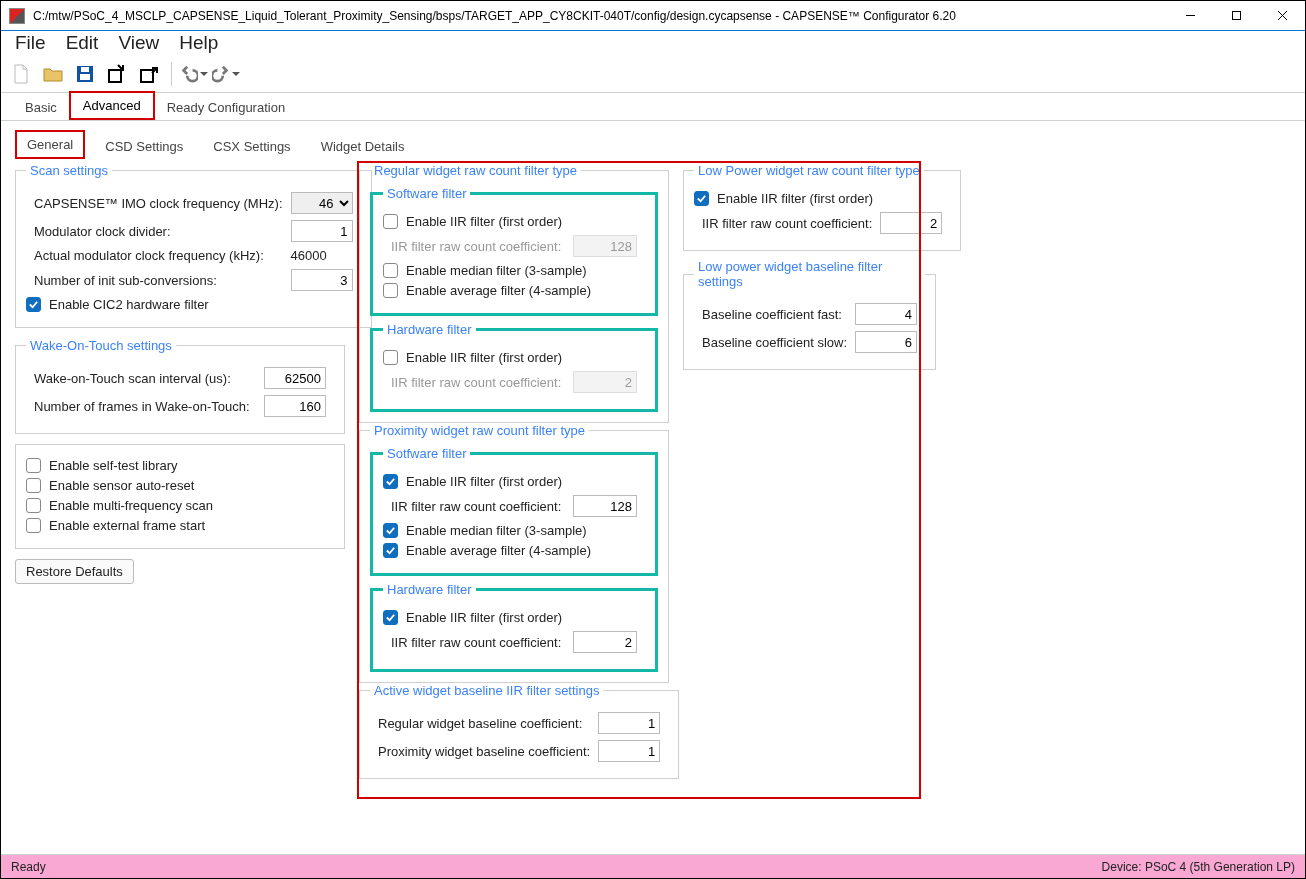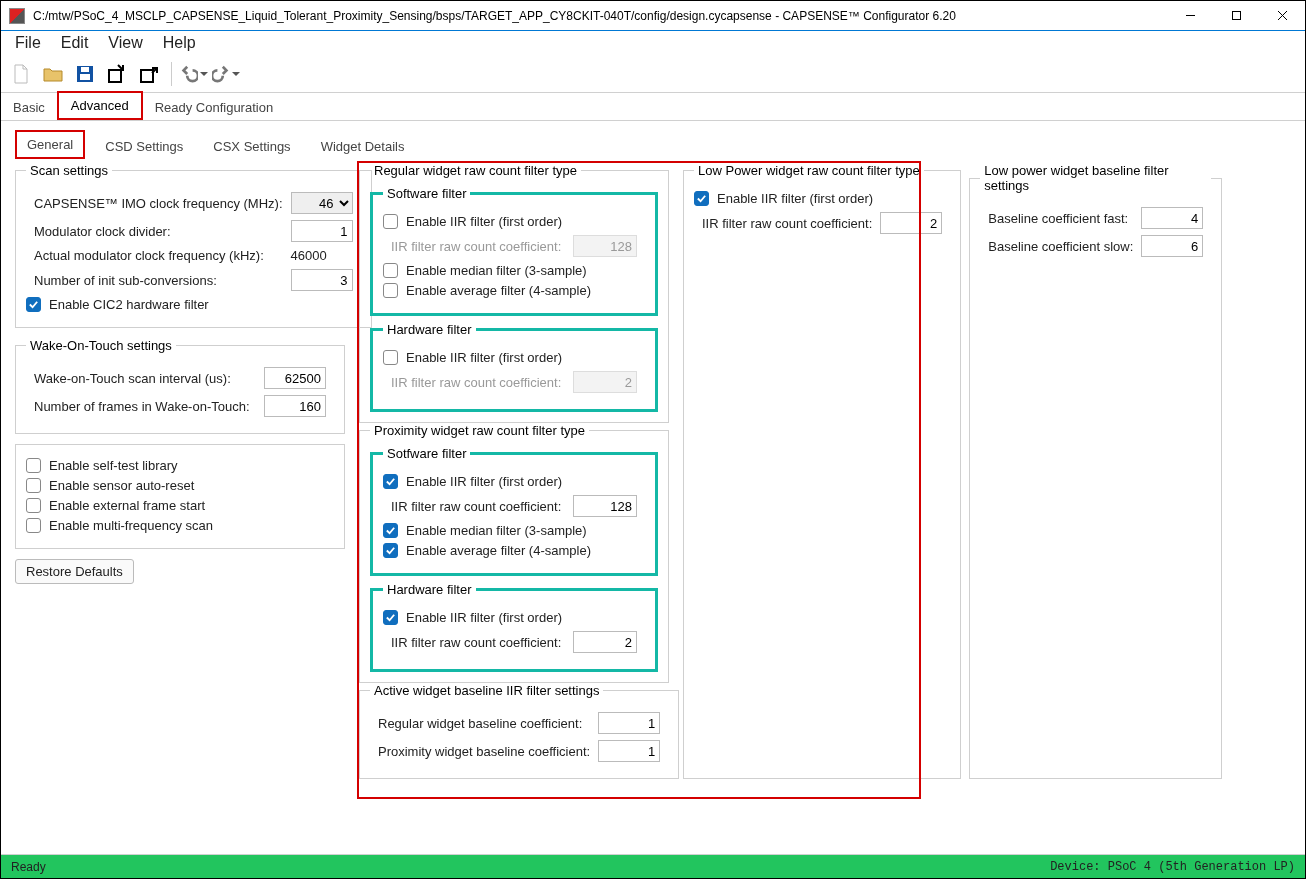--- a/index.html
+++ b/index.html
@@ -7,53 +7,53 @@
 
 
 .title-bar { height: 30px; background: #fff; border-bottom: 1px solid #0078d4; display: flex; align-items: center; }
 .app-icon { width: 16px; height: 16px; margin: 0 8px; background: linear-gradient(135deg,#d22 50%,#555 50%); border: 1px solid #888; }
 .title-text { flex: 1; font-size: 12px; color: #000; white-space: nowrap; overflow: hidden; }
 .win-btns { display: flex; }
 .win-btn { width: 46px; height: 30px; display: flex; align-items: center; justify-content: center; color: #000; }
 .win-btn svg { width: 11px; height: 11px; }
 
 
-.menu-bar { height: 24px; display: flex; align-items: center; padding: 0 6px; gap: 4px; font-size: 16px; }
+.menu-bar { height: 24px; display: flex; align-items: center; padding: 0 6px; gap: 4px; font-size: 19px; }
 .menu-item { padding: 2px 8px; cursor: default; }
 
 
 .toolbar { height: 38px; border-bottom: 1px solid #d0d0d0; display: flex; align-items: center; padding: 0 6px; gap: 4px; }
 .tb-btn { width: 28px; height: 28px; display: flex; align-items: center; justify-content: center; }
 .tb-sep { width: 1px; height: 24px; background: #ccc; margin: 0 4px; }
 .tb-dd::after { content: ""; display: inline-block; margin-left: 2px; border: 4px solid transparent; border-top-color: #555; transform: translateY(2px); }
 
 
-.tabs1 { height: 28px; display: flex; align-items: flex-end; border-bottom: 1px solid #d0d0d0; }
+.tabs1 { height: 28px; display: flex; align-items: flex-end; padding-left: 12px; border-bottom: 1px solid #d0d0d0; }
 .tab1 { padding: 5px 12px 5px 12px; font-size: 13px; color: #444; cursor: default; }
 .tab1.active { color: #000; }
 .tab1.highlight { border: 2px solid #d40000; }
 
 
 .tabs2 { height: 32px; display: flex; align-items: flex-end; padding-left: 14px; gap: 10px; margin-top: 6px; }
 .tab2 { padding: 5px 10px 5px 10px; font-size: 13px; color: #444; cursor: default; }
 .tab2.highlight { border: 2px solid #d40000; }
 
 
 .main { position: relative; height: calc(100% - 30px - 24px - 38px - 28px - 38px - 24px); padding: 4px 14px 0 14px; }
 .cols { display: flex; gap: 14px; }
 .col-left { width: 330px; display: flex; flex-direction: column; gap: 10px; }
 .col-mid  { width: 310px; display: flex; flex-direction: column; }
-.col-right{ width: 250px; display: flex; gap: 8px; }
+.col-right{ width: 250px; display: flex; flex-direction: column; gap: 8px; }
 
 
 .red-box { position: absolute; left: 356px; top: 2px; width: 564px; height: 638px; border: 2px solid #d40000; pointer-events: none; }
 
 fieldset { border: 1px solid #cfcfcf; padding: 8px 10px 10px 10px; }
 fieldset.inner { border: 3px solid #14b8a6; }
-legend { font-size: 13px; padding: 0 4px; color: #000000; }
+legend { font-size: 13px; padding: 0 4px; color: #3b82f6; }
 
 .row { display: flex; align-items: center; margin: 6px 8px; gap: 8px; }
 .row label.lbl { flex: 1; white-space: nowrap; }
 .row .val-input { width: 62px; text-align: right; }
 .row .val-input.wide { width: 64px; }
 
 input[type="text"] { height: 22px; border: 1px solid #bbb; padding: 1px 4px; font-size: 13px; width: 62px; }
 input[type="text"][disabled] { background: #f3f3f3; color: #999; border-color: #ddd; }
 select { height: 22px; border: 1px solid #bbb; font-size: 13px; padding: 0 2px; width: 62px; }
 
@@ -61,22 +61,22 @@
 .chk.checked { background: #106ebe; border-color: #106ebe; }
 .chk.checked svg { display: block; }
 .chk svg { display: none; width: 11px; height: 11px; }
 .chk-row { display: flex; align-items: center; margin: 5px 0; }
 .chk-label { font-size: 13px; }
 .chk-label.disabled, .lbl.disabled { color: #999; }
 
 .btn { border: 1px solid #bbb; background: #fafafa; padding: 4px 10px; font-size: 13px; border-radius: 3px; display: inline-block; }
 
 
-.status-bar { position: absolute; left:1px; right:1px; bottom: 1px; height: 24px; border-top: 1px solid #d0d0d0; display: flex; align-items: center; padding: 0 10px; font-size: 12px; background:#22c55e; }
-.status-bar .right { margin-left: auto; font-family: Liberation Mono, monospace; }
+.status-bar { position: absolute; left:1px; right:1px; bottom: 1px; height: 24px; border-top: 1px solid #d0d0d0; display: flex; align-items: center; padding: 0 10px; font-size: 12px; background:#f9a8d4; }
+.status-bar .right { margin-left: auto; }
 </style>
 </head>
 <body>
 
 <svg width="0" height="0" style="position:absolute">
   <defs>
     <symbol id="check" viewBox="0 0 12 12">
         <polyline points="2,6 5,9 10,3" fill="none" stroke="#fff" stroke-width="2"></polyline>
       </symbol>
   </defs>
@@ -220,25 +220,25 @@
         <div class="chk-row">
             <span class="chk"></span>
             <span class="chk-label">Enable self-test library</span>
           </div>
         <div class="chk-row">
             <span class="chk"></span>
             <span class="chk-label">Enable sensor auto-reset</span>
           </div>
         <div class="chk-row">
             <span class="chk"></span>
+            <span class="chk-label">Enable multi-frequency scan</span>
+          </div>
+        <div class="chk-row">
+            <span class="chk"></span>
             <span class="chk-label">Enable external frame start</span>
-          </div>
-        <div class="chk-row">
-            <span class="chk"></span>
-            <span class="chk-label">Enable multi-frequency scan</span>
           </div>
       </fieldset>
 
       <div><span class="btn">Restore Defaults</span></div>
     </div>
 
     <div class="col-mid">
       <fieldset>
         <legend>Regular widget raw count filter type</legend>
         <fieldset class="inner">

